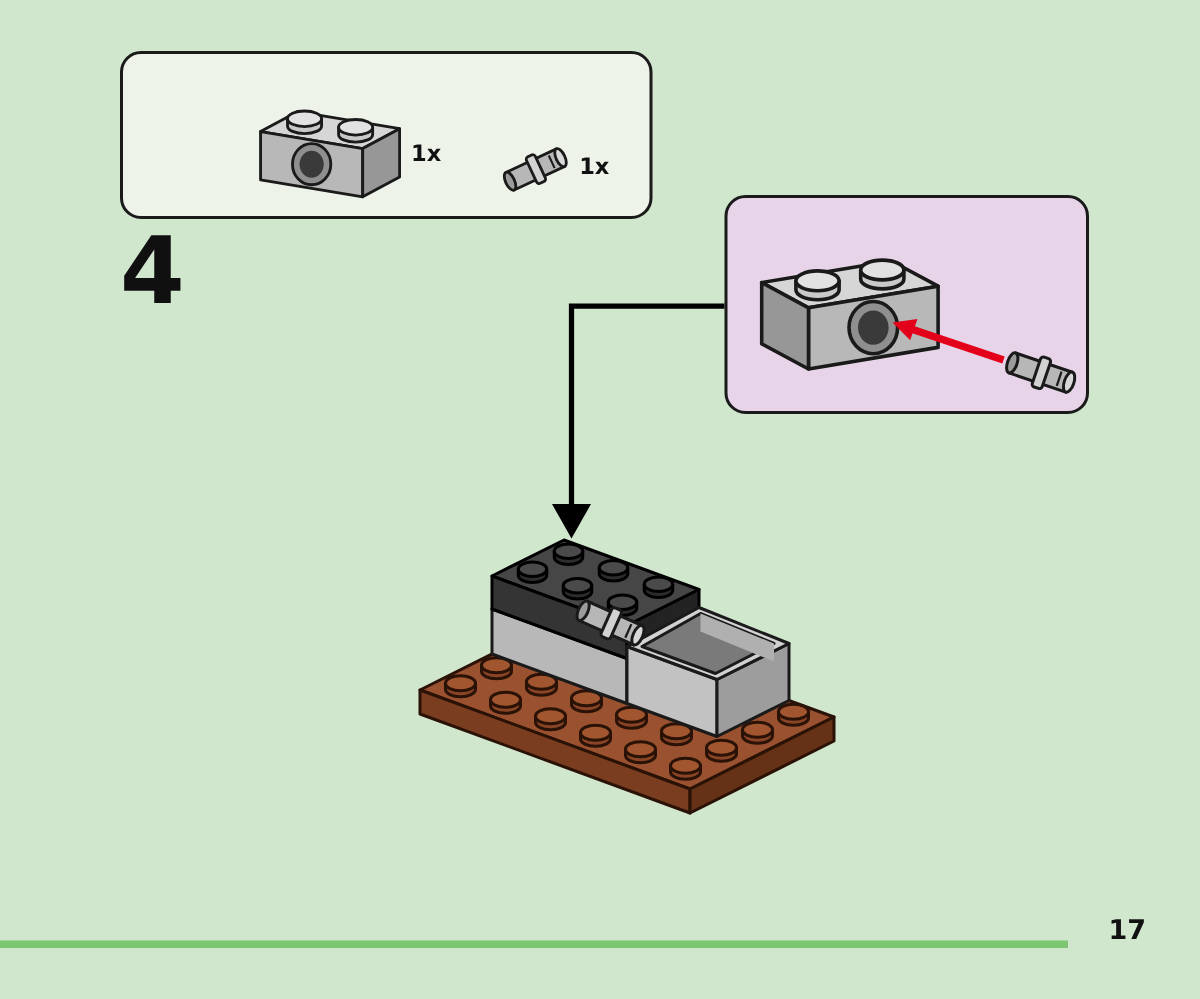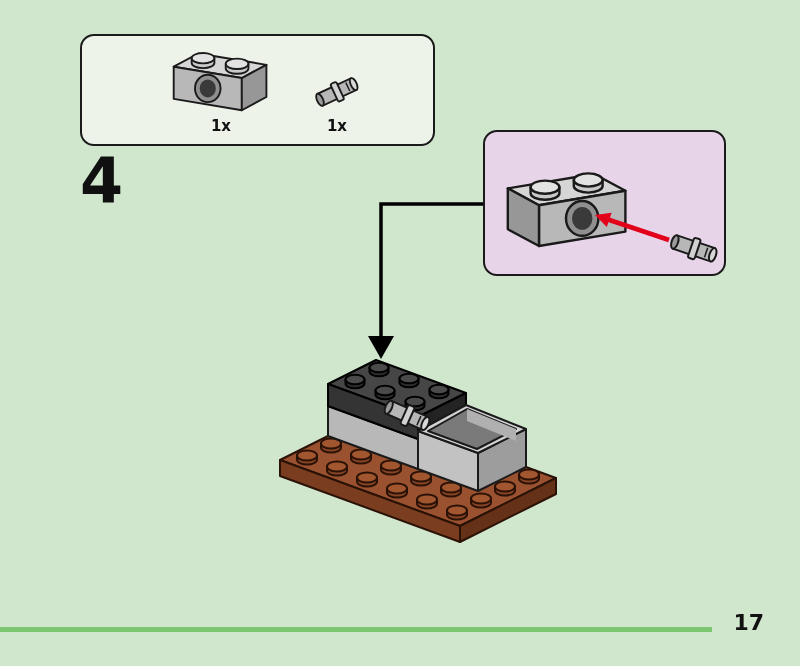--- a/index.html
+++ b/index.html
@@ -3,36 +3,36 @@
 <meta charset="utf-8">
 <style>
   html,body{margin:0;padding:0}
   #page{position:relative;width:800px;height:666px;background:var(--page-background,#d0e7cd);
         font-family:"DejaVu Sans","Liberation Sans",sans-serif;overflow:hidden}
 
   .parts-panel{position:absolute;left:80px;top:34px;width:355px;height:112px;
     background:var(--parts-panel-background,#eef3ea);border:2.5px solid var(--outline,#1a1a1a);
     border-radius:14px;box-sizing:border-box;display:flex;align-items:flex-end;
     padding:12px 0 9px 86px;gap:34px}
-  .part{display:flex;flex-direction:column;align-items:center}
+  .part{display:flex;flex-direction:row;align-items:center}
   .part .count{font-weight:bold;font-size:15px;color:#111;margin-top:3px}
 
   .step-number{position:absolute;left:80px;top:150px;font-size:62px;font-weight:800;
     color:#101010;line-height:1}
 
   .callout-panel{position:absolute;left:483px;top:130px;width:243px;height:146px;
     background:var(--callout-background,#e8d4e9);border:2.5px solid var(--outline,#1a1a1a);
     border-radius:14px;box-sizing:border-box;overflow:hidden}
 
   .assembly-svg{position:absolute;left:262px;top:320px}
   .connector-svg{position:absolute;left:0;top:0;pointer-events:none}
 
   .footer-line{position:absolute;left:0;top:627px;width:712px;height:5px;
     background:var(--divider-green,#7cc672)}
-  .page-number{position:absolute;right:36px;top:610px;font-size:22px;font-weight:bold;color:#111}
+  .page-number{position:absolute;right:36px;top:610px;font-size:18px;font-weight:bold;color:#111}
 
   svg{display:block}
   .ol{stroke:var(--outline,#1a1a1a);stroke-width:2;stroke-linejoin:round}
   .olb{stroke:#2a1206;stroke-width:2;stroke-linejoin:round}
   .old{stroke:#000;stroke-width:2;stroke-linejoin:round}
   .olline{stroke:var(--outline,#1a1a1a);stroke-width:1.5}
 
   .f-top{fill:#d6d6d6}.f-front{fill:#b8b8b8}.f-side{fill:#979797}
   .f-stud{fill:#c9c9c9}.f-stud-top{fill:#e2e2e2}
   .f-hole-ring{fill:#8f8f8f}.f-hole{fill:#3a3a3a}

